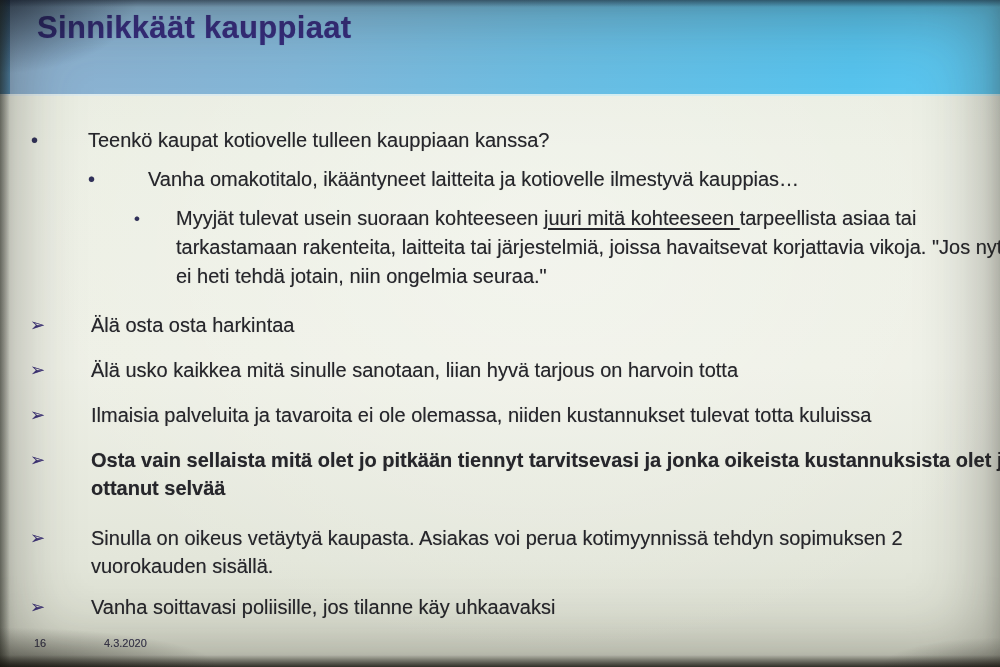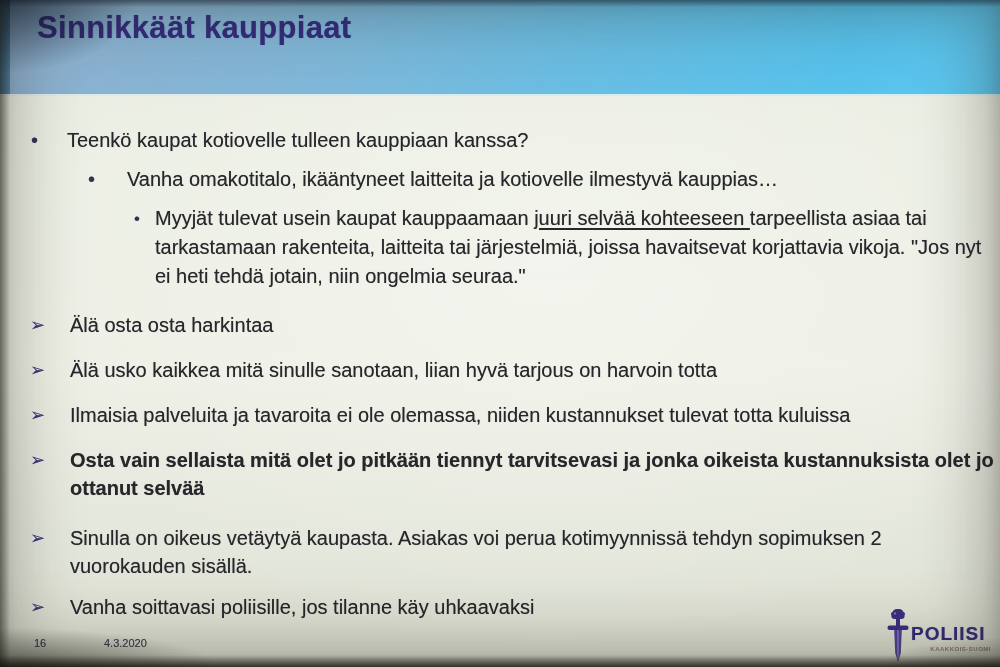--- a/index.html
+++ b/index.html
@@ -26,21 +26,21 @@
     position:absolute;left:37px;top:10px;margin:0;
     font-size:31px;font-weight:bold;letter-spacing:0.3px;
     color:#342b7c;
     text-shadow:0 0 1px rgba(52,43,124,0.45);
   }
   
   .row{position:absolute;display:flex;align-items:flex-start;
        font-size:20px;line-height:29px;color:#26262b;
        text-shadow:0 0 0.7px rgba(38,38,43,0.45);}
   .row .b{flex:0 0 auto;}
-  .row .t{display:block;}
+  .row .t{display:block;margin-left:21px;}
   .dotb{color:#30305a;}
   .arrowb{color:#3e3378;font-size:18px;text-shadow:0 0 0.6px rgba(62,51,120,0.5);}
   .advice-row{line-height:28px;}
   .u{text-decoration:underline;text-underline-offset:3px;}
   
   .footer{position:absolute;left:0;top:637px;width:400px;height:20px;
           font-size:11px;color:#3f3d56;text-shadow:0 0 0.5px rgba(63,61,86,0.5);}
   .footer .pg{position:absolute;left:34px;top:0;}
   .footer .dt{position:absolute;left:104px;top:0;}
   
@@ -82,21 +82,21 @@
     <span class="t">Teenkö kaupat kotiovelle tulleen kauppiaan kanssa?</span>
   </div>
 
   <div class="row" style="left:88px;top:165px;">
     <span class="b dotb" style="width:39px;">•</span>
     <span class="t">Vanha omakotitalo, ikääntyneet laitteita ja kotiovelle ilmestyvä kauppias…</span>
   </div>
 
   <div class="row" style="left:134px;top:204px;">
     <span class="b dotb" style="width:21px;font-size:17px;">•</span>
-    <span class="t" style="width:828px;"><span>Myyjät tulevat usein kaupat kauppaamaan </span><span class="u">juuri selvää kohteeseen </span><span>tarpeellista asiaa tai tarkastamaan rakenteita, laitteita tai järjestelmiä, joissa havaitsevat korjattavia vikoja. "Jos nyt ei heti tehdä jotain, niin ongelmia seuraa."</span></span>
+    <span class="t" style="width:828px;"><span>Myyjät tulevat usein suoraan kohteeseen </span><span class="u">juuri mitä kohteeseen </span><span>tarpeellista asiaa tai tarkastamaan rakenteita, laitteita tai järjestelmiä, joissa havaitsevat korjattavia vikoja. "Jos nyt ei heti tehdä jotain, niin ongelmia seuraa."</span></span>
   </div>
 
   <div class="row advice-row" style="left:30px;top:311px;">
     <span class="b arrowb" style="width:40px;">➢</span>
     <span class="t" style="width:930px;">Älä osta osta harkintaa</span>
   </div>
 
   <div class="row advice-row" style="left:30px;top:356px;">
     <span class="b arrowb" style="width:40px;">➢</span>
     <span class="t" style="width:930px;">Älä usko kaikkea mitä sinulle sanotaan, liian hyvä tarjous on harvoin totta</span>
@@ -120,36 +120,20 @@
   <div class="row advice-row" style="left:30px;top:593px;">
     <span class="b arrowb" style="width:40px;">➢</span>
     <span class="t" style="width:930px;">Vanha soittavasi poliisille, jos tilanne käy uhkaavaksi</span>
   </div>
 
   <div class="footer">
     <span class="pg">16</span>
     <span class="dt">4.3.2020</span>
   </div>
 
-  <div class="logo">
-    <svg width="24" height="56" viewBox="0 0 24 56">
-
-      <path d="M12 1 C9 0.5 7 2 6.5 4 C5 4.5 4.5 6 5.5 7.5 C5 9 6 10.5 8 11 L16 11 C18 10.5 19 9 18.5 7.5 C19.5 6 19 4.5 17.5 4 C17 2 15 0.5 12 1 Z" fill="#3a2f7c"></path>
-      <circle cx="9" cy="5.5" r="1" fill="#9a92c8"></circle>
-
-      <rect x="10" y="10" width="4" height="8" fill="#3a2f7c"></rect>
-
-      <rect x="1.5" y="17.5" width="21" height="4.5" rx="2" fill="#3a2f7c"></rect>
-
-      <path d="M8.2 22 L15.8 22 L14.8 45 L12 54 L9.2 45 Z" fill="#4b4090"></path>
-      <line x1="12" y1="22" x2="12" y2="51" stroke="#8c84c0" stroke-width="1.2"></line>
-    </svg>
-    <div class="lt">POLIISI</div>
-    <div class="ls">KAAKKOIS-SUOMI</div>
-  </div>
 
   <div class="vig"></div>
   <div class="corner-tl"></div>
   <div class="edge-top"></div>
   <div class="edge-left"></div>
   <div class="edge-bottom"></div>
   <div class="corner-bl"></div>
   <div class="corner-br"></div>
 
 </div>

